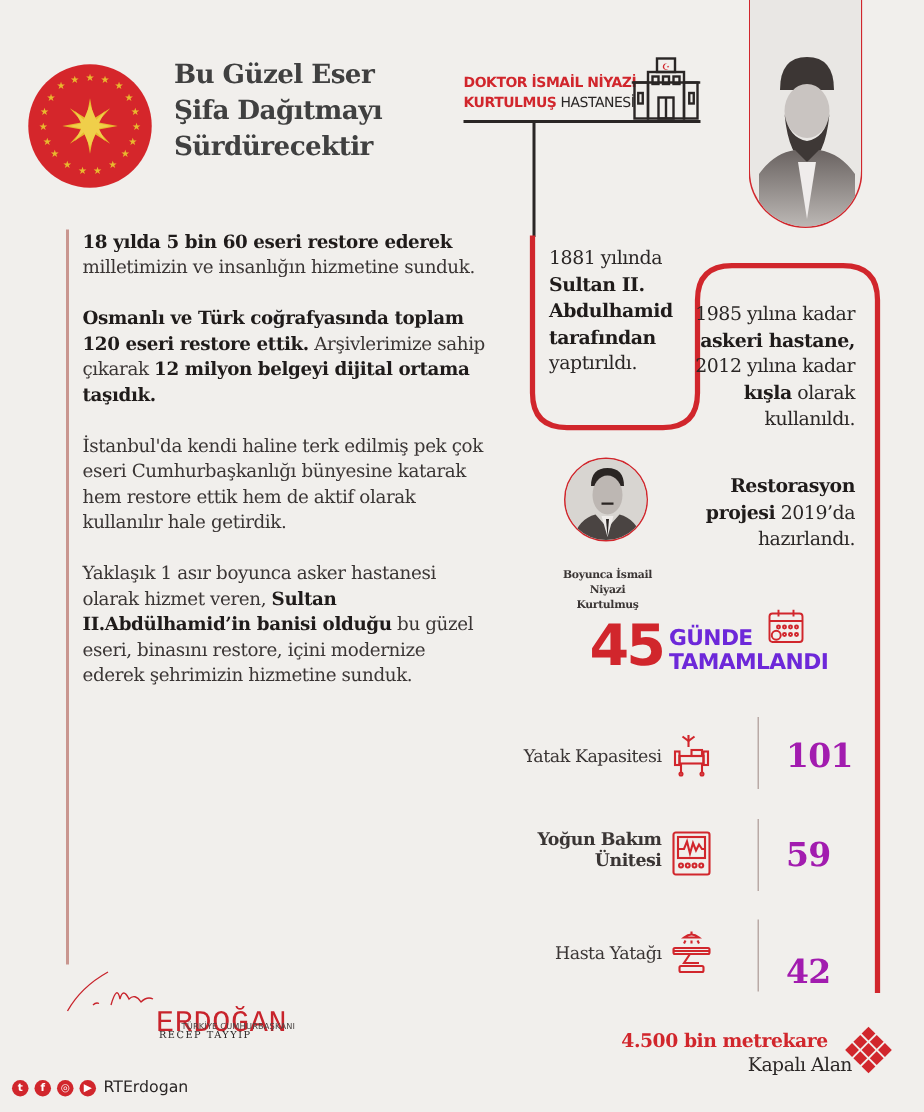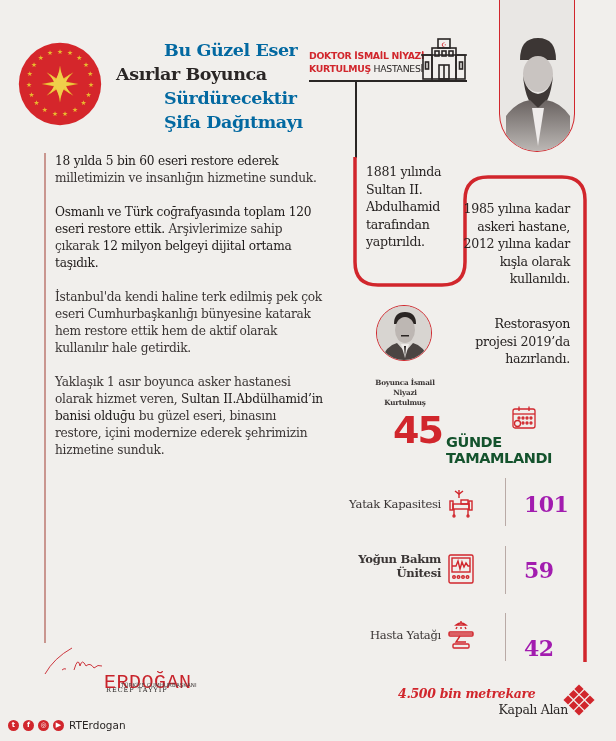--- a/index.html
+++ b/index.html
@@ -4,27 +4,27 @@
 <style>
   * { box-sizing: border-box; margin: 0; padding: 0; }
   html, body { width: 616px; height: 741px; overflow: hidden; }
   body {
     background: #f1efec;
     font-family: "DejaVu Serif", "Liberation Serif", serif;
     color: #2a2625;
     position: relative;
   }
   .abs { position: absolute; }
-  b, .bold { font-weight: normal; color: #1f1b1a; }
+  b, .bold { font-weight: bold; color: #1f1b1a; }
 
   
   #emblem { left: 18px; top: 42px; width: 84px; height: 84px; }
   #title { left: 116px; top: 38px; width: 210px; font-family: "DejaVu Serif", serif; font-weight: bold; font-size: 17.5px; line-height: 24px; letter-spacing: -0.4px; }
   #title .t-line { display: block; }
-  #title .t-red { color: #0369a1; margin-left: 48px; }
+  #title .t-red { color: #404040; }
   #title .t-dark { color: #2a2625; }
 
   
   #left-accent { left: 44px; top: 153px; width: 2px; height: 490px; background: #c9968f; }
   #left-col { left: 55px; top: 153px; width: 270px; font-size: 12.2px; line-height: 17px; letter-spacing: -0.25px; color: #3a3534; }
   #left-col p { margin-bottom: 17px; }
 
   
   #hosp-title { left: 309px; top: 49px; font-family: "DejaVu Sans", "Liberation Sans", sans-serif; font-size: 9.3px; line-height: 13px; font-weight: bold; letter-spacing: -0.3px; }
   #hosp-title .h-red { color: #d1262c; }
@@ -38,31 +38,31 @@
 
   #t1 { left: 366px; top: 163px; width: 100px; font-size: 12.6px; line-height: 17.5px; letter-spacing: -0.3px; }
   #t2 { left: 450px; top: 200px; width: 120px; text-align: right; font-size: 12.6px; line-height: 17.5px; letter-spacing: -0.3px; }
   #t3 { left: 450px; top: 315px; width: 120px; text-align: right; font-size: 12.6px; line-height: 17.5px; letter-spacing: -0.3px; }
 
   #doctor-circle { left: 376px; top: 305px; width: 56px; height: 56px; border-radius: 50%; border: 1.5px solid #d1262c; overflow: hidden; background: #d9d6d2; }
   #doctor-caption { left: 364px; top: 378px; width: 82px; text-align: center; font-size: 7.2px; line-height: 10px; font-weight: bold; color: #3a3534; letter-spacing: -0.2px; }
 
   
   #days-num { left: 393px; top: 410px; font-family: "DejaVu Sans", "Liberation Sans", sans-serif; font-weight: bold; font-size: 38px; line-height: 40px; color: #d1262c; letter-spacing: -2px; }
-  #days-label { left: 446px; top: 434px; font-family: "DejaVu Sans", "Liberation Sans", sans-serif; font-weight: bold; font-size: 14.5px; line-height: 16px; color: #14532d; letter-spacing: -0.4px; }
+  #days-label { left: 446px; top: 418px; font-family: "DejaVu Sans", "Liberation Sans", sans-serif; font-weight: bold; font-size: 14.5px; line-height: 16px; color: #6d28d9; letter-spacing: -0.4px; }
   #cal-icon { left: 511px; top: 405px; width: 26px; height: 26px; }
 
   
   .stat-label { position: absolute; right: 175px; text-align: right; font-size: 11.6px; line-height: 14px; letter-spacing: -0.3px; color: #3a3534; }
   .stat-icon { position: absolute; left: 448px; width: 26px; height: 30px; }
   .stat-div { position: absolute; left: 505px; width: 1px; height: 48px; background: #b9aaa6; }
   .stat-val { position: absolute; left: 524px; font-weight: bold; font-size: 22px; line-height: 24px; color: #a21caf; letter-spacing: -0.5px; }
 
   
-  #area-val { left: 398px; top: 686px; width: 170px; text-align: left; font-weight: bold; font-size: 12.5px; line-height: 16px; color: #d1262c; letter-spacing: -0.3px; font-style: italic; }
+  #area-val { left: 398px; top: 686px; width: 170px; text-align: center; font-weight: bold; font-size: 12.5px; line-height: 16px; color: #d1262c; letter-spacing: -0.3px; }
   #area-label { left: 398px; top: 702px; width: 170px; text-align: right; font-size: 12.5px; line-height: 16px; color: #2a2625; letter-spacing: -0.3px; }
   #diamond { left: 562px; top: 683px; width: 34px; height: 34px; }
 
   
   #signature { left: 44px; top: 644px; width: 60px; height: 32px; }
   #sig-name-small { left: 106px; top: 686px; font-size: 6.5px; letter-spacing: 1px; color: #2a2625; font-family: "DejaVu Serif", serif; }
   #sig-name { left: 104px; top: 660px; font-size: 20px; line-height: 22px; color: #c8232b; font-family: Liberation Mono, monospace; letter-spacing: 0.5px; margin-top: 12px; }
   #sig-title { left: 121px; top: 682px; font-size: 5.5px; color: #4a4443; font-family: "DejaVu Sans", sans-serif; letter-spacing: 0.1px; }
 
   
@@ -97,23 +97,22 @@
       <text x="13" y="53">★</text>
       <text x="14" y="41">★</text>
     <text x="19" y="30">★</text>
       <text x="27" y="21">★</text>
       <text x="38" y="16">★</text>
   </g>
 </svg>
 
 <div id="title" class="abs">
   <span class="t-line t-red">Bu Güzel Eser</span>
-  <span class="t-line t-dark">Asırlar Boyunca</span>
+  <span class="t-line t-red">Şifa Dağıtmayı</span>
   <span class="t-line t-red">Sürdürecektir</span>
-  <span class="t-line t-red">Şifa Dağıtmayı</span>
 </div>
 
 <div id="left-accent" class="abs"></div>
 <div id="left-col" class="abs">
   <p><b>18 yılda 5 bin 60 eseri restore ederek</b><span> milletimizin ve insanlığın hizmetine sunduk.</span></p>
   <p><b>Osmanlı ve Türk coğrafyasında toplam 120 eseri restore ettik.</b><span> Arşivlerimize sahip çıkarak </span><b>12 milyon belgeyi dijital ortama taşıdık.</b></p>
   <p>İstanbul'da kendi haline terk edilmiş pek çok eseri Cumhurbaşkanlığı bünyesine katarak hem restore ettik hem de aktif olarak kullanılır hale getirdik.</p>
   <p><span>Yaklaşık 1 asır boyunca asker hastanesi olarak hizmet veren, </span><b>Sultan II.Abdülhamid’in banisi olduğu</b><span> bu güzel eseri, binasını restore, içini modernize ederek şehrimizin hizmetine sunduk.</span></p>
 </div>
 

